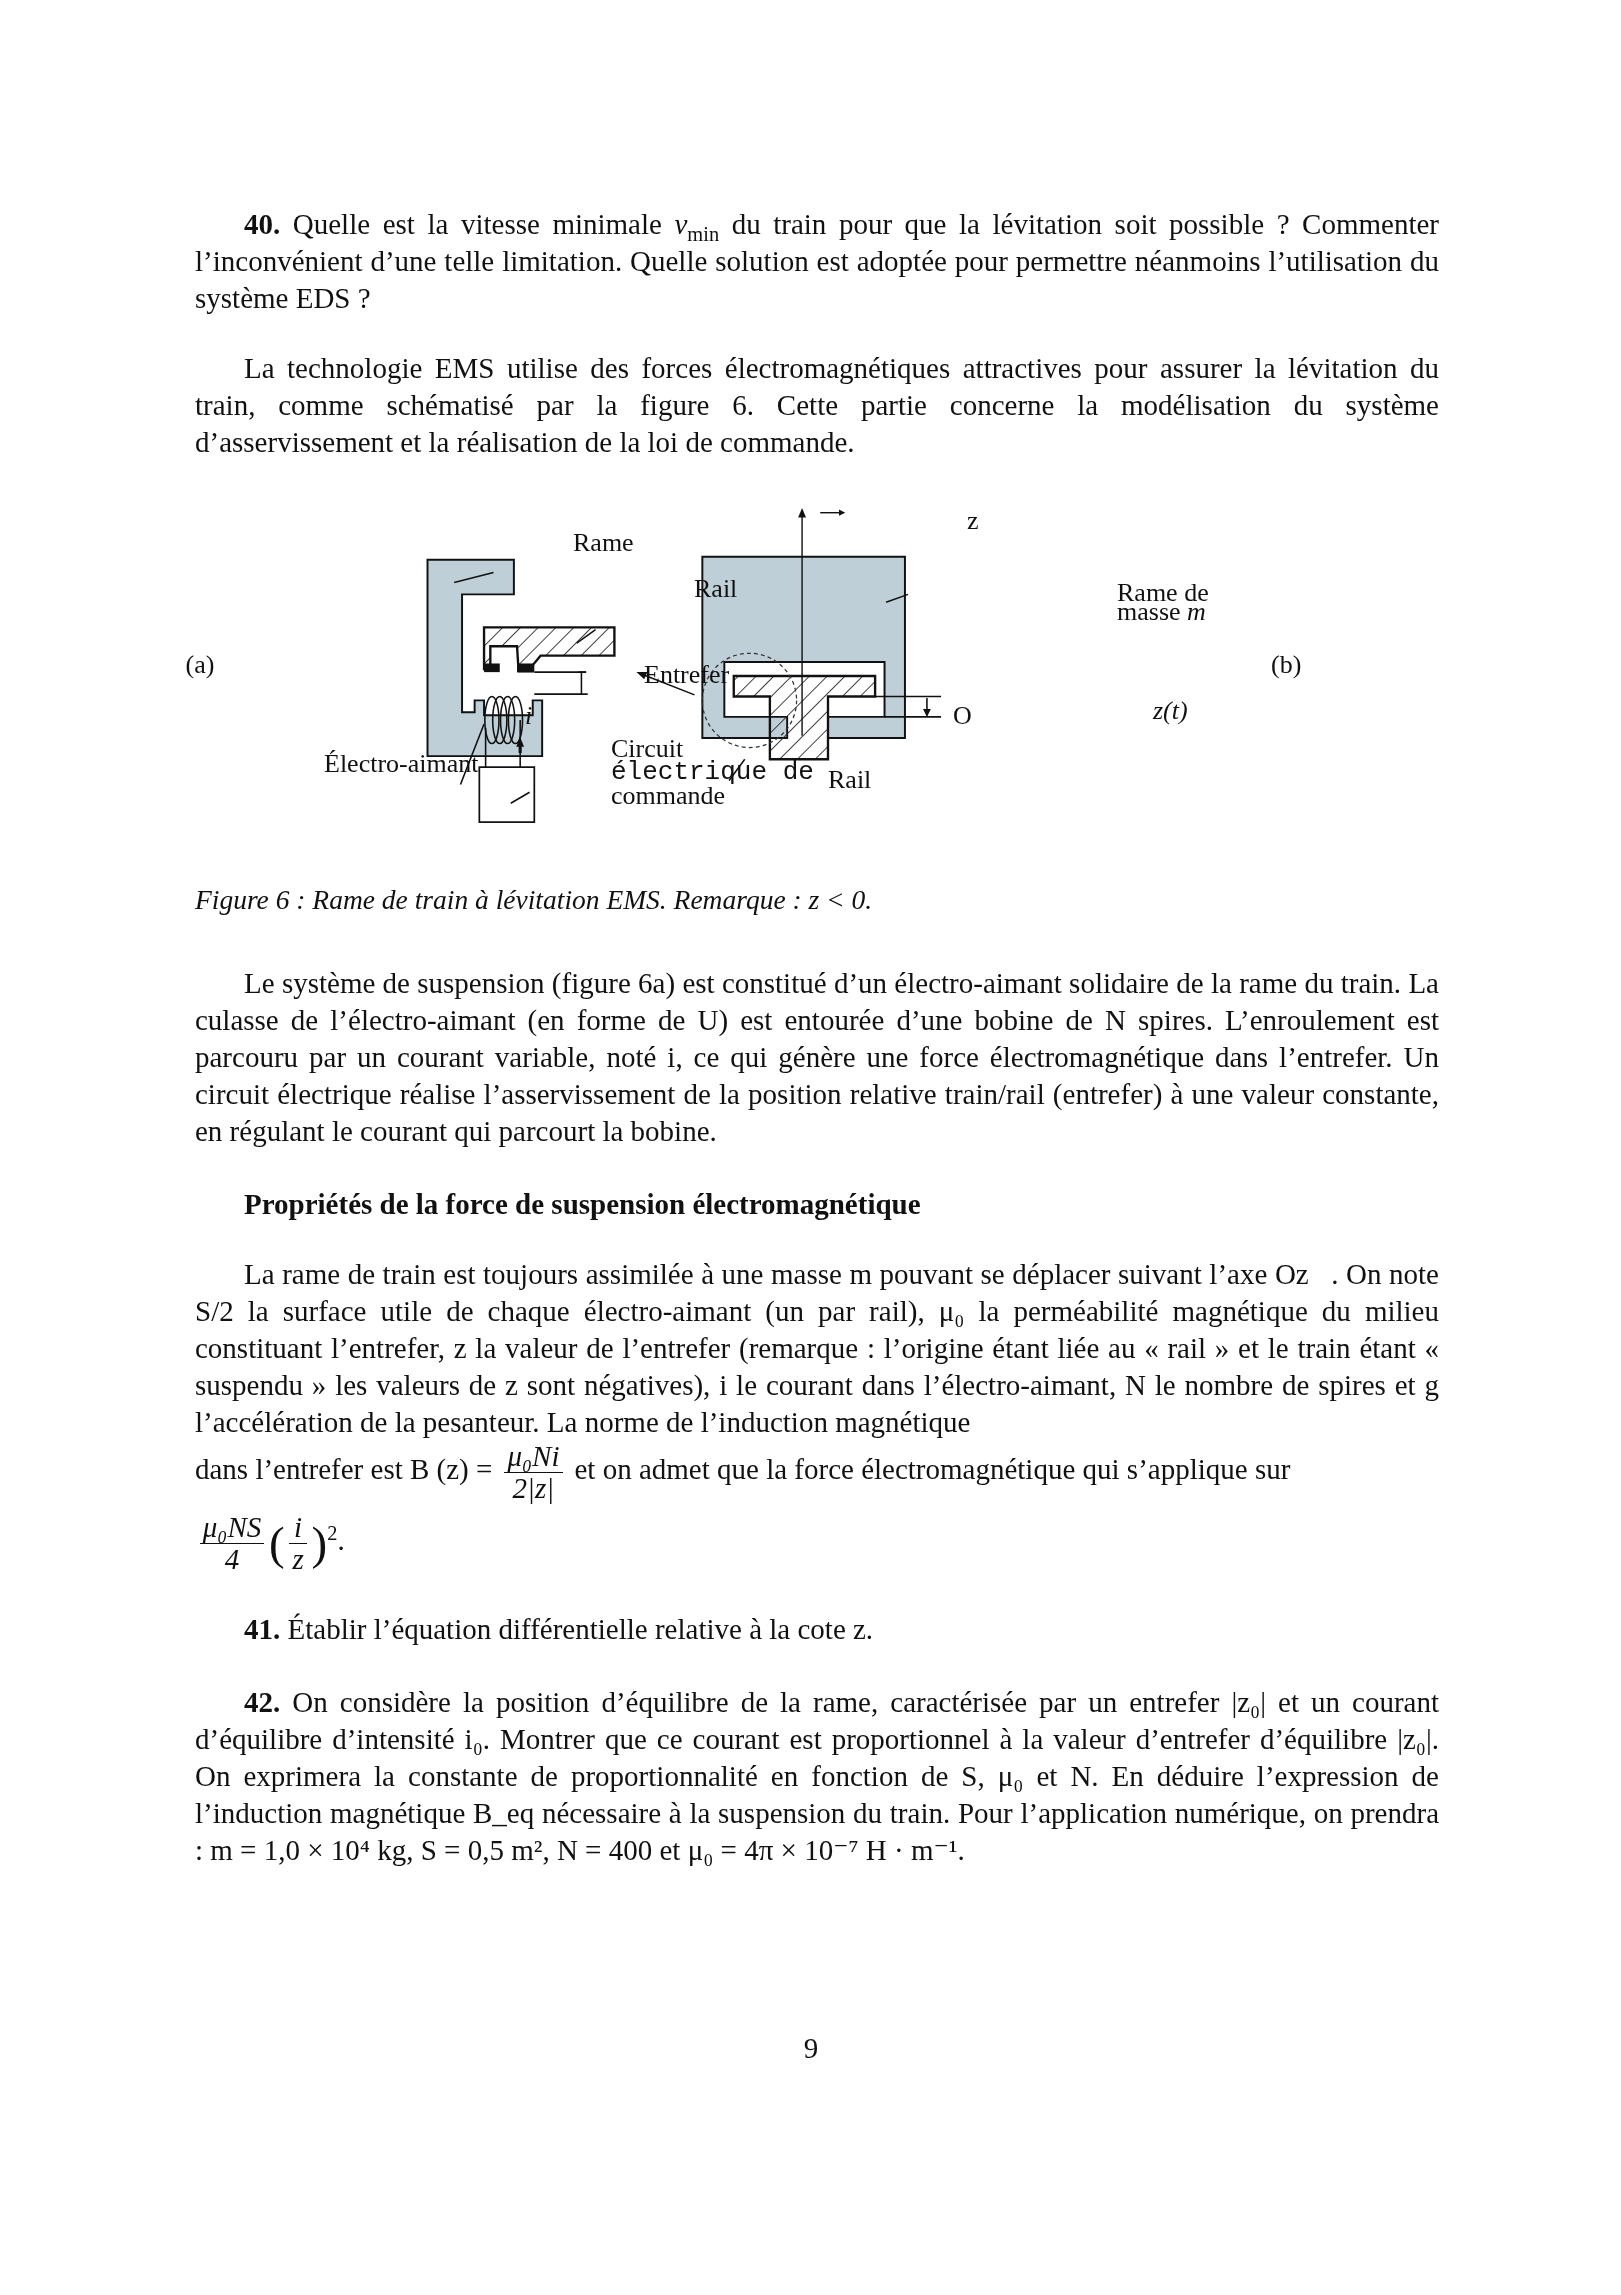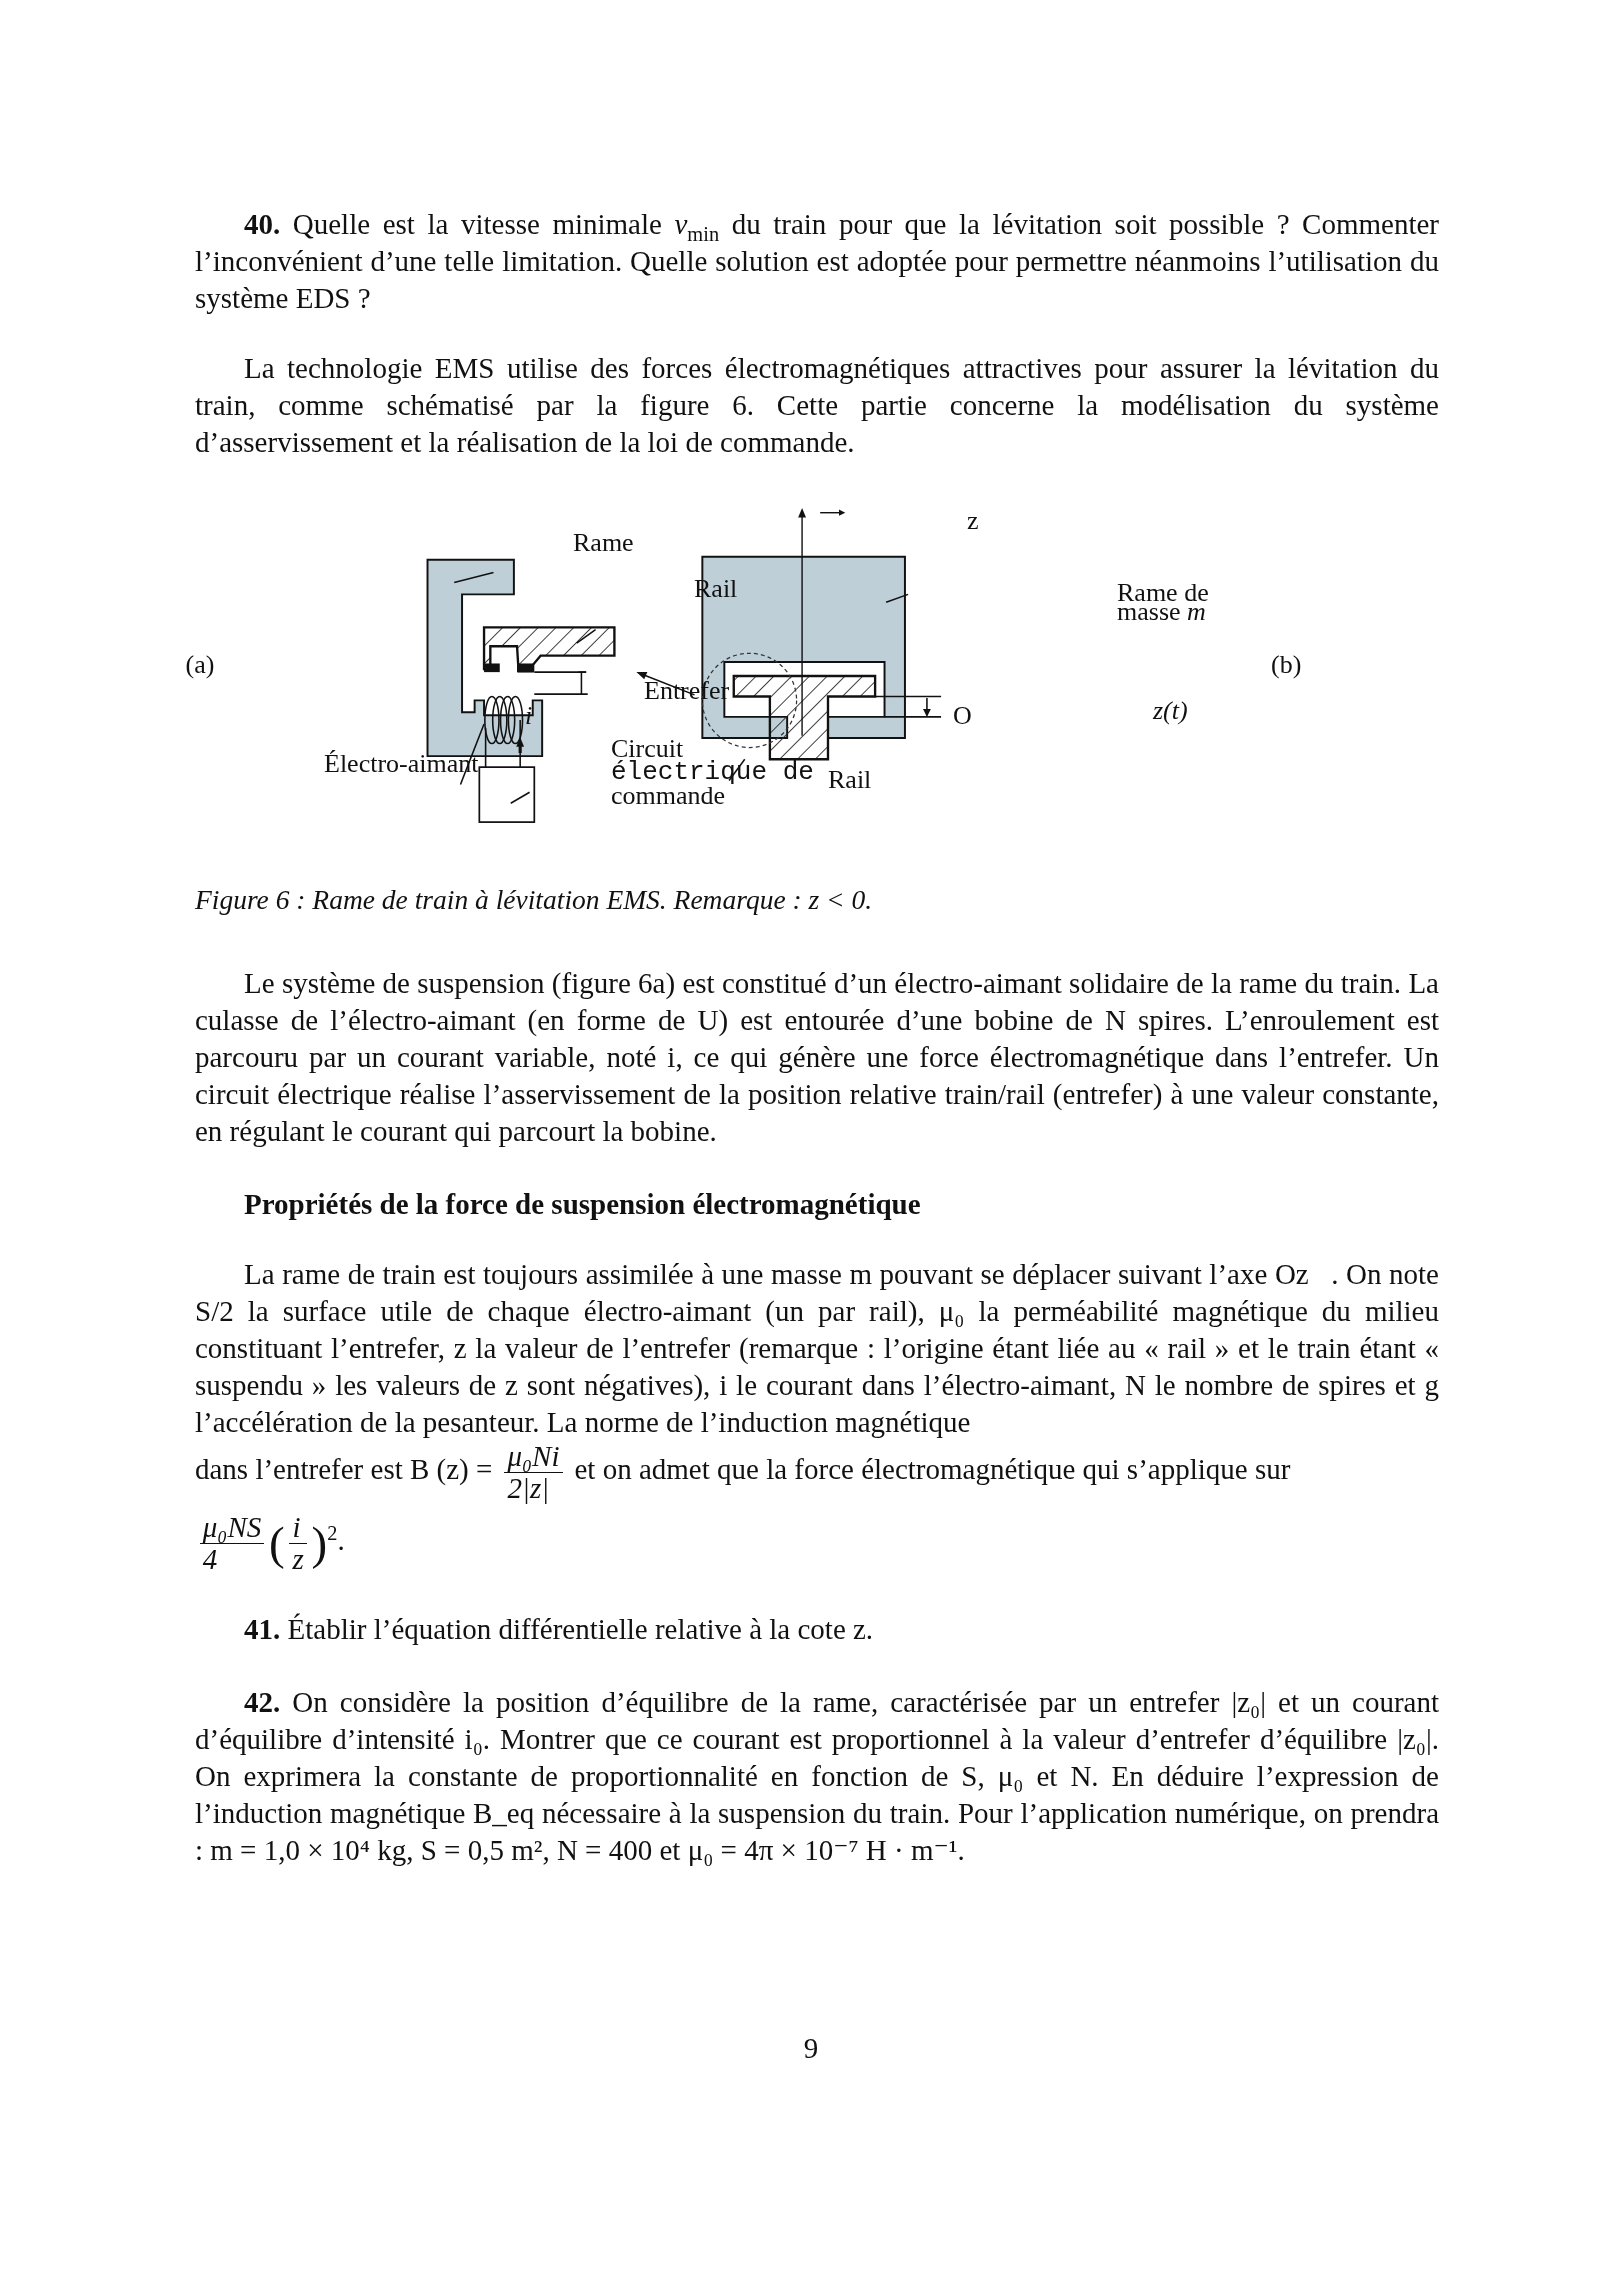--- a/index.html
+++ b/index.html
@@ -12,21 +12,21 @@
   .i { font-style:italic; }
   sub, sup { font-size:20.4px; line-height:0; }
   .h2 { font-weight:bold; font-size:30px; margin-top:36px; }
   .h3 { font-weight:bold; font-size:29px; margin-left:49px; }
   .sp1 { height:33px; }
   .sp2 { height:36px; }
   .fig { position:relative; width:1244px; height:373px; margin-top:47px; }
   .fig svg { position:absolute; left:0; top:0; }
   .fig-text { position:absolute; font-size:26px; line-height:26px; white-space:nowrap; }
   .caption { font-style:italic; font-size:27.5px; margin-top:0px; }
-  .frac { display:inline-block; vertical-align:middle; text-align:left; line-height:31px; margin:0 4.7px; }
+  .frac { display:inline-block; vertical-align:middle; text-align:center; line-height:31px; margin:0 4.7px; }
   .frac .num { display:block; border-bottom:1.6px solid #111; padding:0 3.1px; }
   .frac .den { display:block; padding:0 3.1px; }
   .paren { font-size:47px; vertical-align:middle; line-height:31px; font-weight:lighter; }
   .pagenum { position:absolute; left:0; width:1622px; top:2032px; text-align:center; font-size:29px; }
 </style>
 </head>
 <body>
 
 <div class="page">
 
@@ -89,21 +89,21 @@
         <line x1="878" y1="266" x2="950" y2="266" stroke="#111" stroke-width="2"></line>
         <line x1="932" y1="242" x2="932" y2="264" stroke="#111" stroke-width="2"></line>
         <path d="M932,266 l-5,-10 l10,0 Z" fill="#111"></path>
         <line x1="880" y1="120" x2="908" y2="110" stroke="#111" stroke-width="2"></line>
         <line x1="700" y1="320" x2="680" y2="347" stroke="#111" stroke-width="2"></line>
       </g>
     </svg>
     <span class="fig-text" style="left:-9.4px;top:144px;">(a)</span>
     <span class="fig-text" style="left:378px;top:22px;">Rame</span>
     <span class="fig-text" style="left:499px;top:68px;">Rail</span>
-    <span class="fig-text" style="left:449px;top:154px;margin-top:16px;">Entrefer</span>
+    <span class="fig-text" style="left:449px;top:154px;">Entrefer</span>
     <span class="fig-text i" style="left:330px;top:195px;">i</span>
     <span class="fig-text" style="left:129px;top:243px;">Électro-aimant</span>
     <span class="fig-text" style="left:416px;top:228px;">Circuit</span>
     <span class="fig-text" style="left:416px;top:251px;font-family:Liberation Mono, monospace;">électrique de</span>
     <span class="fig-text" style="left:416px;top:275px;">commande</span>
     <span class="fig-text" style="left:772px;top:0px;">z</span>
     <span class="fig-text" style="left:922px;top:72px;">Rame de</span>
     <span class="fig-text" style="left:922px;top:91px;"><span>masse</span> <span class="i">m</span></span>
     <span class="fig-text" style="left:1076px;top:144px;">(b)</span>
     <span class="fig-text" style="left:758px;top:195px;">O</span>

